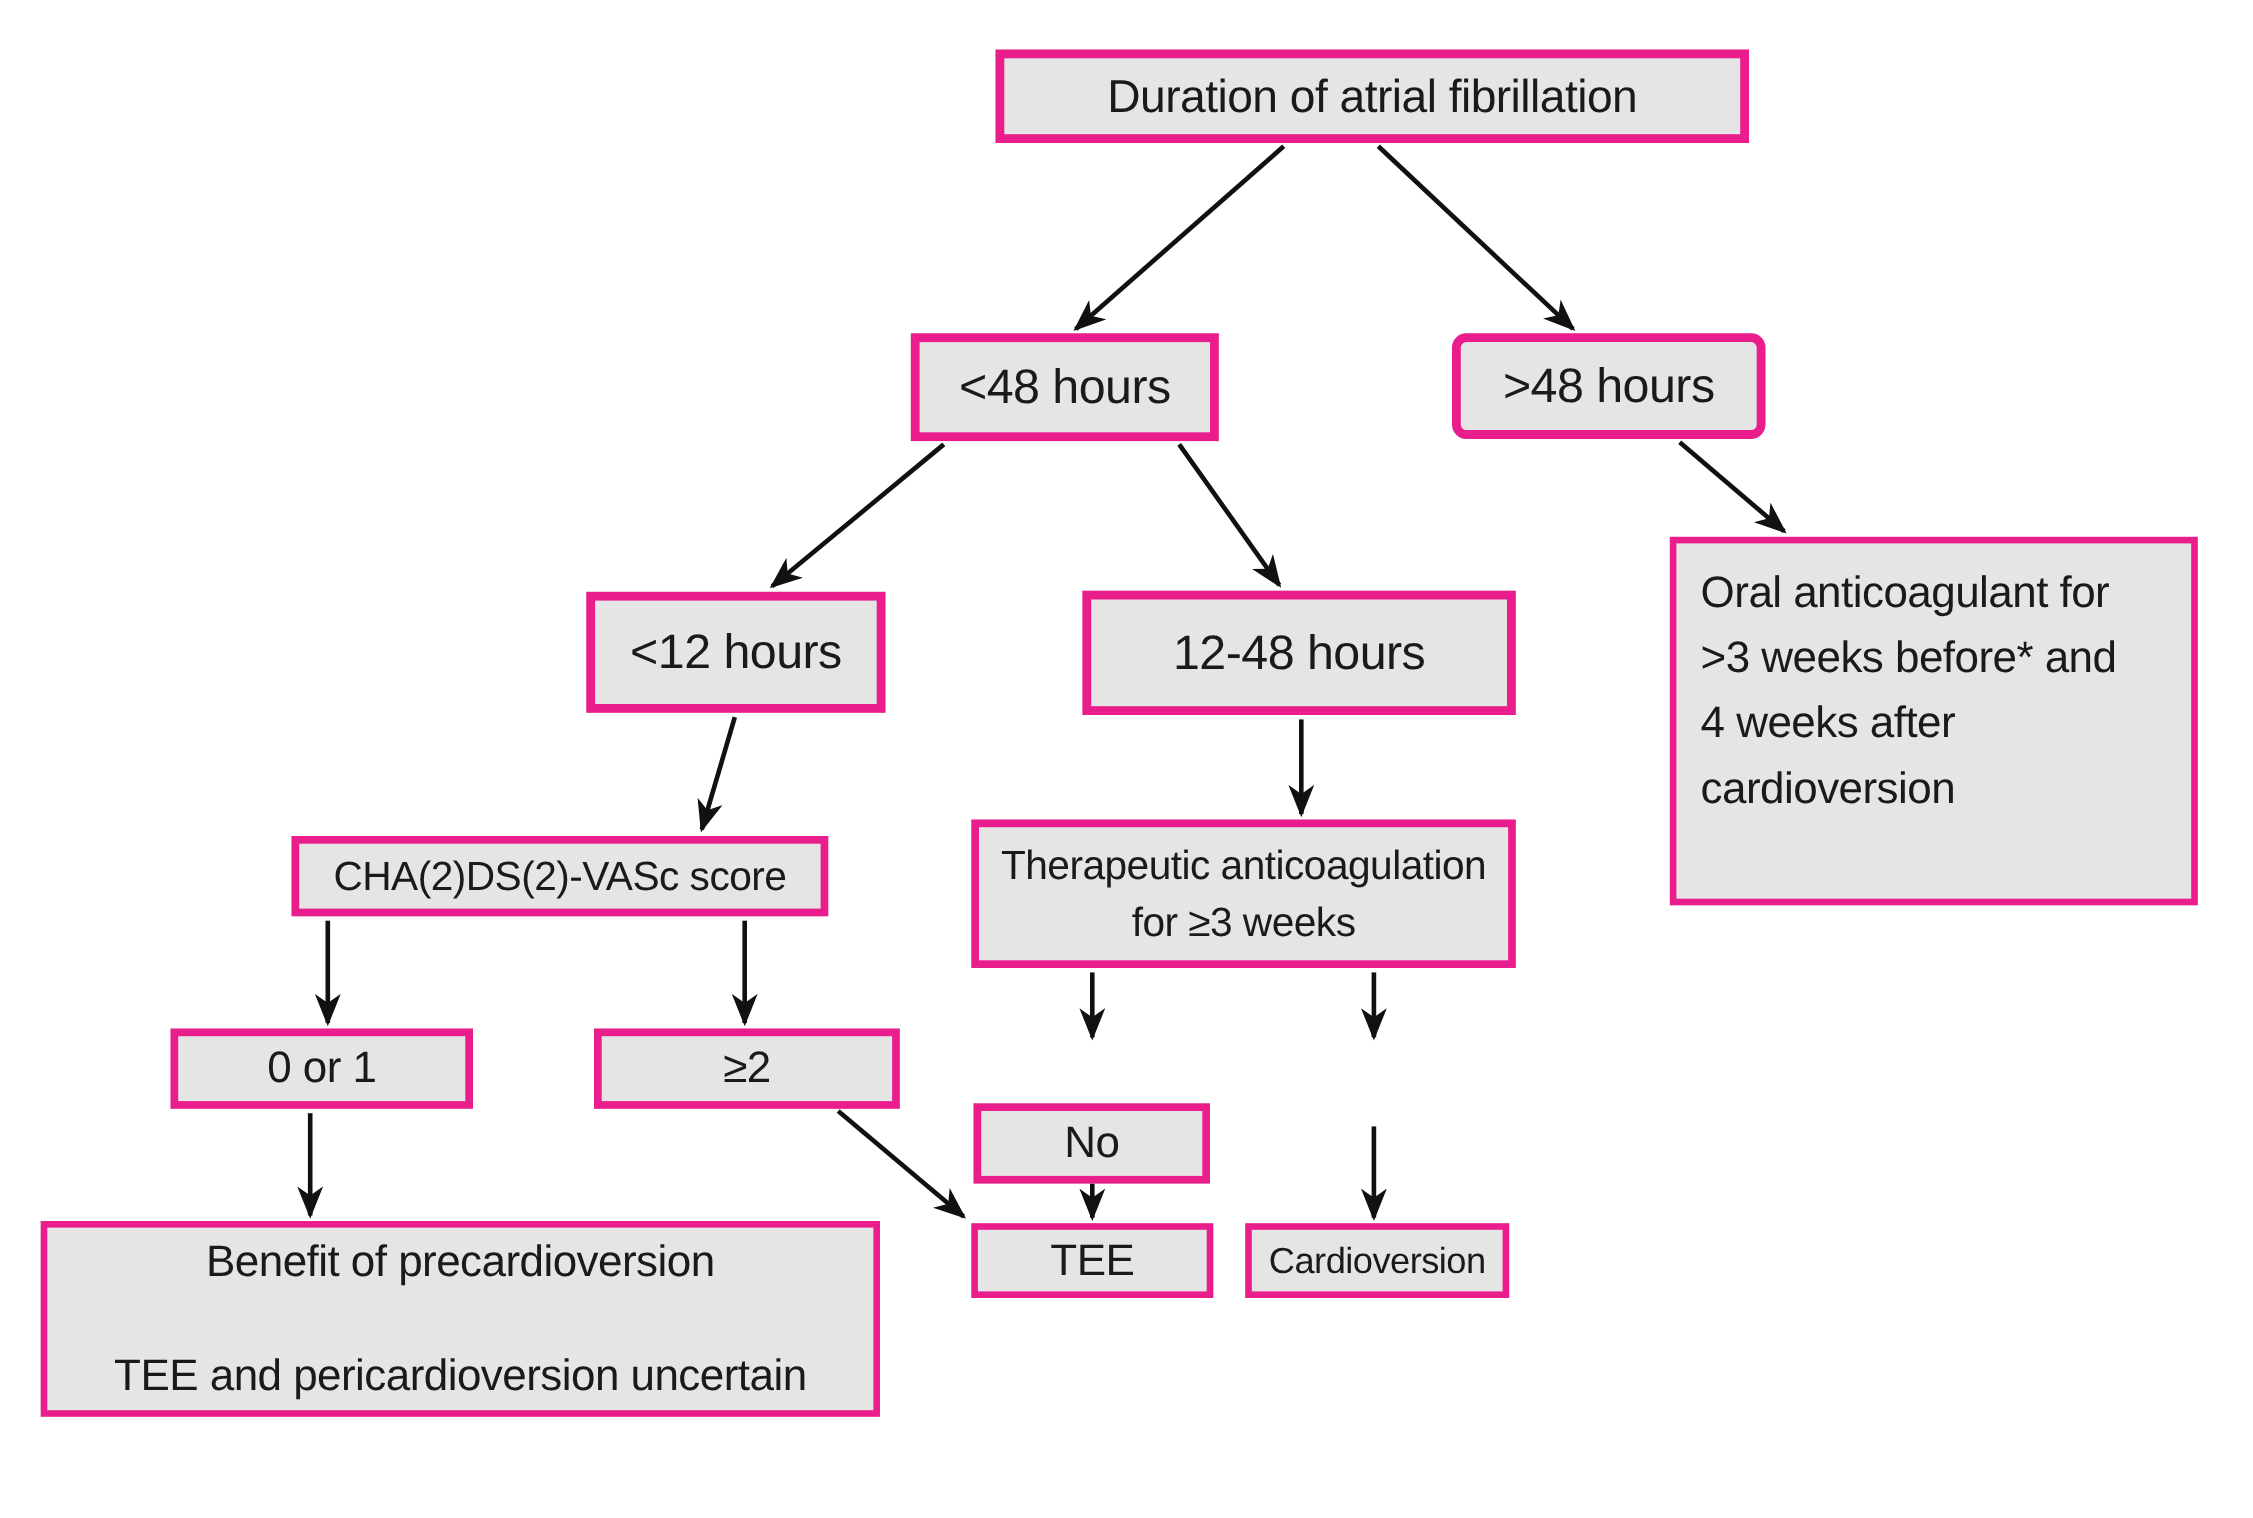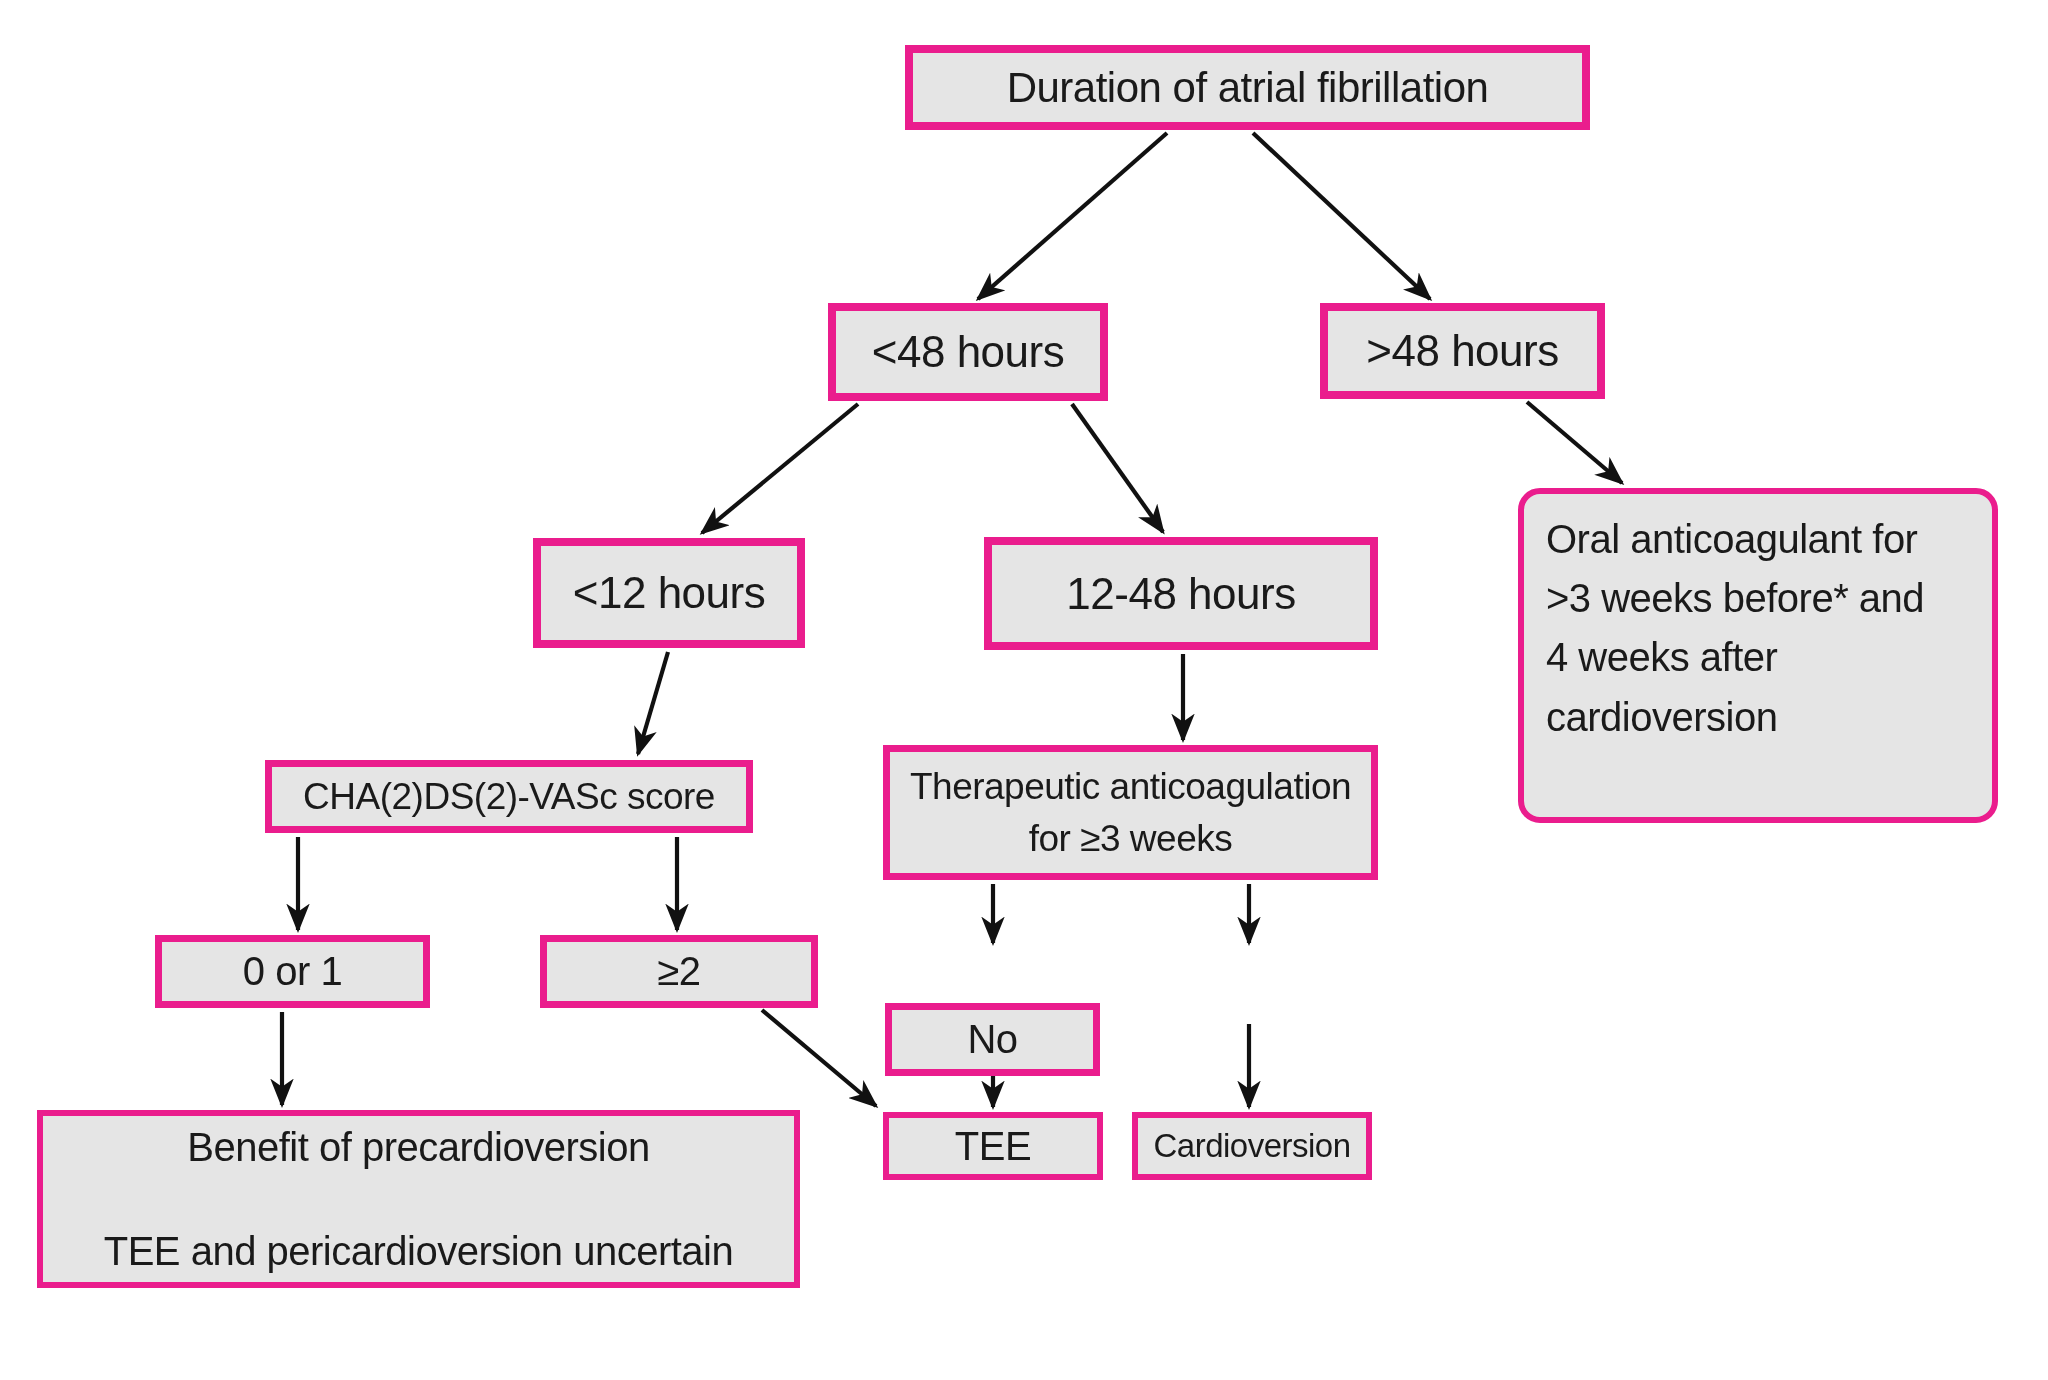--- a/index.html
+++ b/index.html
@@ -27,24 +27,24 @@
     justify-content: center;
     text-align: center;
     letter-spacing: -0.5px;
     line-height: 1.22;
   }
   .node .line { display: block; white-space: nowrap; }
 
   
   #n-duration { left: 905px;  top: 45px;   width: 685px; height: 85px;  font-size: 42px; border-width: 8px; }
   #n-lt48     { left: 828px;  top: 303px;  width: 280px; height: 98px;  font-size: 44px; border-width: 8px; }
-  #n-gt48     { left: 1320px; top: 303px;  width: 285px; height: 96px;  font-size: 44px; border-width: 8px; }
+  #n-gt48     { left: 1320px; top: 303px;  width: 285px; height: 96px;  font-size: 44px; border-width: 8px; border-radius: 13px; }
   #n-oral     { left: 1518px; top: 488px;  width: 480px; height: 335px; font-size: 40px;
                 align-items: flex-start; justify-content: flex-start; text-align: left;
-                padding: 16px 10px 16px 22px; line-height: 1.48; border-width: 6px; border-radius: 22px; }
+                padding: 16px 10px 16px 22px; line-height: 1.48; border-width: 6px; }
   #n-lt12     { left: 533px;  top: 538px;  width: 272px; height: 110px; font-size: 44px; border-width: 8px; }
   #n-h1248    { left: 984px;  top: 537px;  width: 394px; height: 113px; font-size: 44px; border-width: 8px; }
   #n-cha      { left: 265px;  top: 760px;  width: 488px; height: 73px;  font-size: 37px; }
   #n-thera    { left: 883px;  top: 745px;  width: 495px; height: 135px; font-size: 37px; line-height: 1.4; }
   #n-zero1    { left: 155px;  top: 935px;  width: 275px; height: 73px;  font-size: 40px; }
   #n-ge2      { left: 540px;  top: 935px;  width: 278px; height: 73px;  font-size: 40px; }
   #n-no       { left: 885px;  top: 1003px;  width: 215px; height: 73px;  font-size: 40px; }
   #n-yes      { left: 1133px; top: 948px;  width: 217px; height: 73px;  font-size: 40px; }
   #n-tee      { left: 883px;  top: 1112px; width: 220px; height: 68px;  font-size: 40px; border-width: 6px; }
   #n-cardio   { left: 1132px; top: 1112px; width: 240px; height: 68px;  font-size: 33px; border-width: 6px; }

